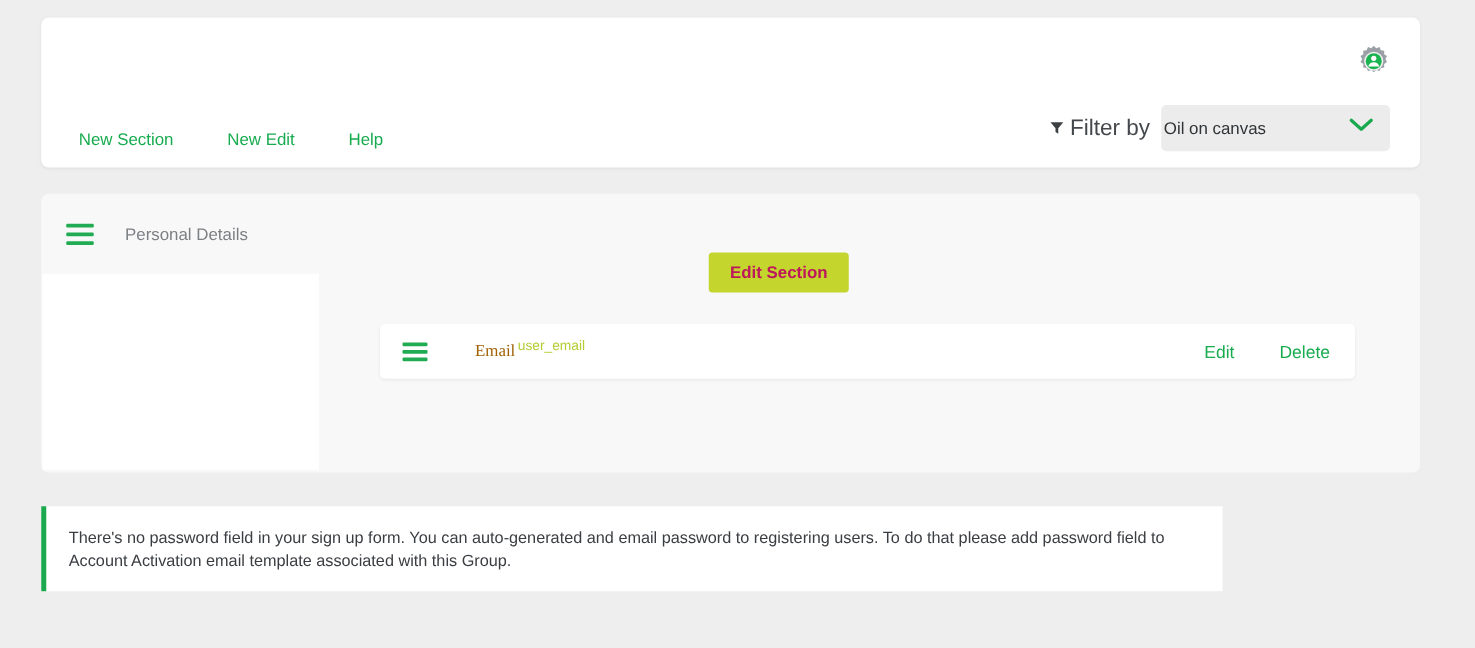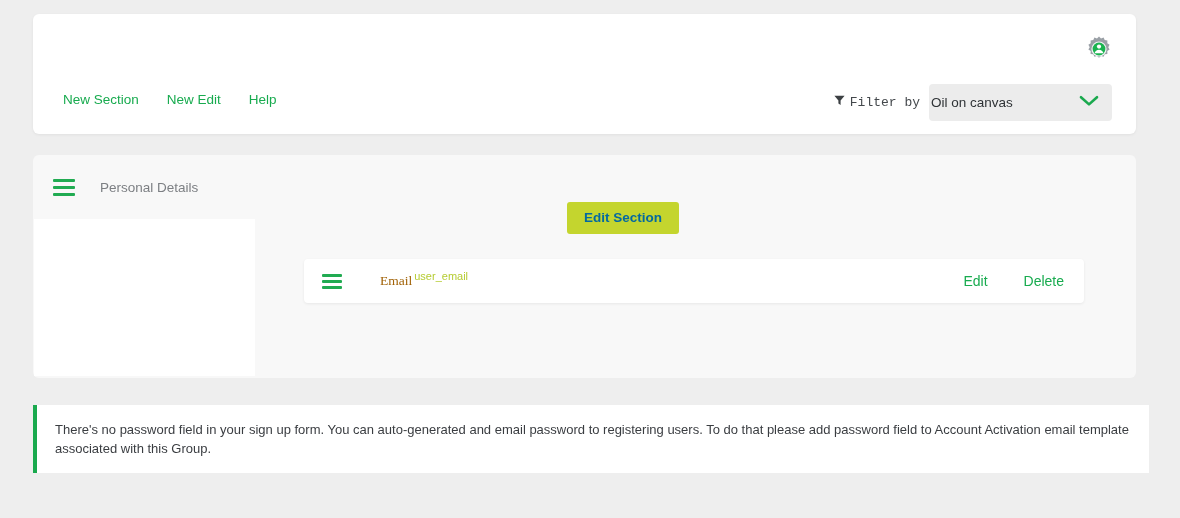--- a/index.html
+++ b/index.html
@@ -40,48 +40,47 @@
     position: absolute;
     right: 22px;
     top: 20px;
     width: 30px;
     height: 30px;
     cursor: pointer;
   }
   .nav-links {
     position: absolute;
     left: 30px;
-    top: 78px;
+    top: 90px;
     display: flex;
     align-items: flex-end;
-    gap: 28px;
+    gap: 43px;
   }
   .nav-link {
     font-size: 13.5px;
     color: #18ab4f;
     text-decoration: none;
     cursor: pointer;
     white-space: nowrap;
   }
   .filter-area {
     position: absolute;
     right: 24px;
     top: 70px;
     display: flex;
     align-items: center;
     gap: 9px;
   }
   .filter-label {
     display: flex;
     align-items: flex-start;
     gap: 5px;
-    font-size: 13px;
+    font-size: 18px;
     color: #44484c;
     white-space: nowrap;
-    font-family: Liberation Mono, monospace;
   }
   .filter-icon { display: block; }
   .select-box {
     position: relative;
     width: 183px;
     height: 37px;
     background: #ececec;
     border-radius: 4px;
     display: flex;
     align-items: center;
@@ -145,21 +144,21 @@
   }
   .section-actions {
     position: absolute;
     left: 534px;
     top: 47px;
     display: flex;
     gap: 24px;
   }
   .btn-olive {
     background: #c4d52e;
-    color: #0369a1;
+    color: #be185d;
     border: none;
     border-radius: 3px;
     font-family: "Liberation Sans", sans-serif;
     font-size: 13.5px;
     font-weight: bold;
     padding: 0 17px;
     height: 32px;
     line-height: 32px;
     cursor: pointer;
     white-space: nowrap;
@@ -206,21 +205,21 @@
     color: #18ab4f;
     text-decoration: none;
     cursor: pointer;
   }
 
   
   .notice {
     position: absolute;
     left: 33px;
     top: 405px;
-    width: 1116px;
+    width: 945px;
     height: 68px;
     background: #ffffff;
     border-left: 4px solid #1aa94e;
     display: flex;
     align-items: center;
   }
   .notice-text {
     font-size: 13px;
     line-height: 19px;
     color: #3a3d41;

